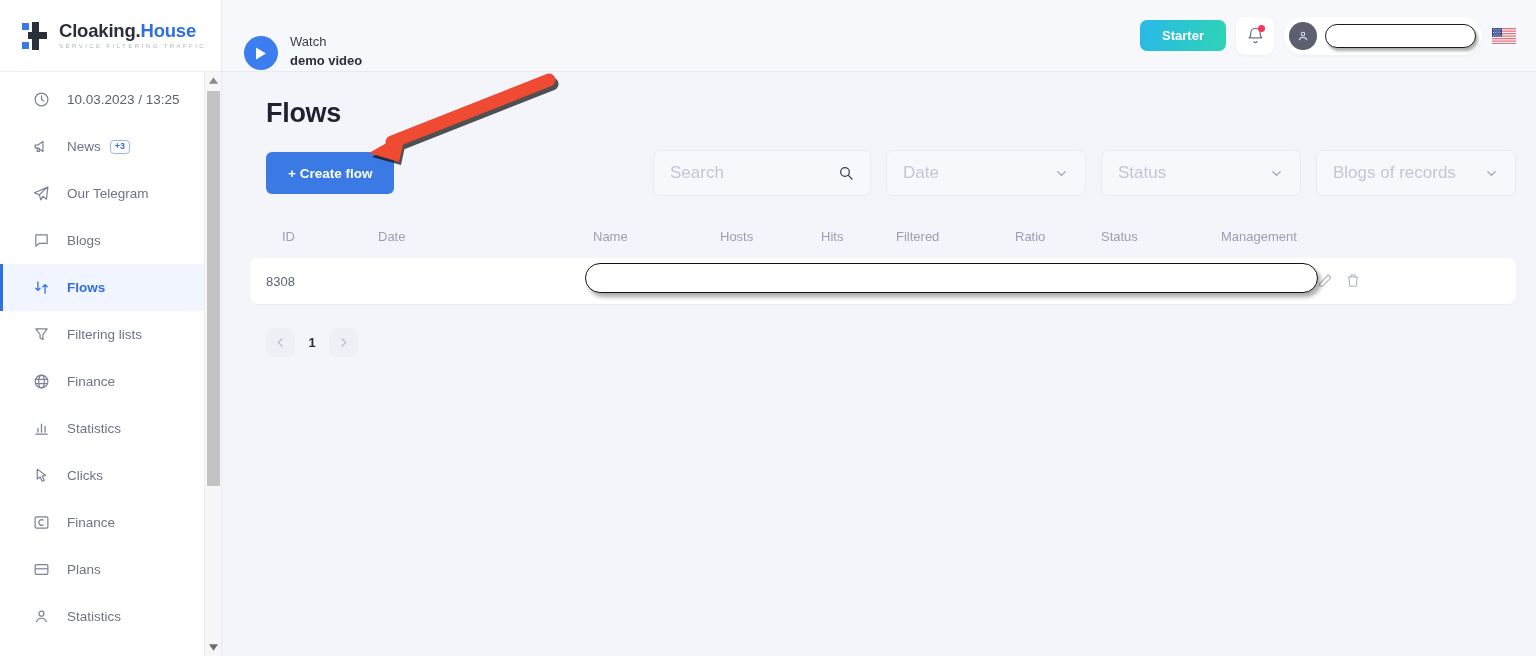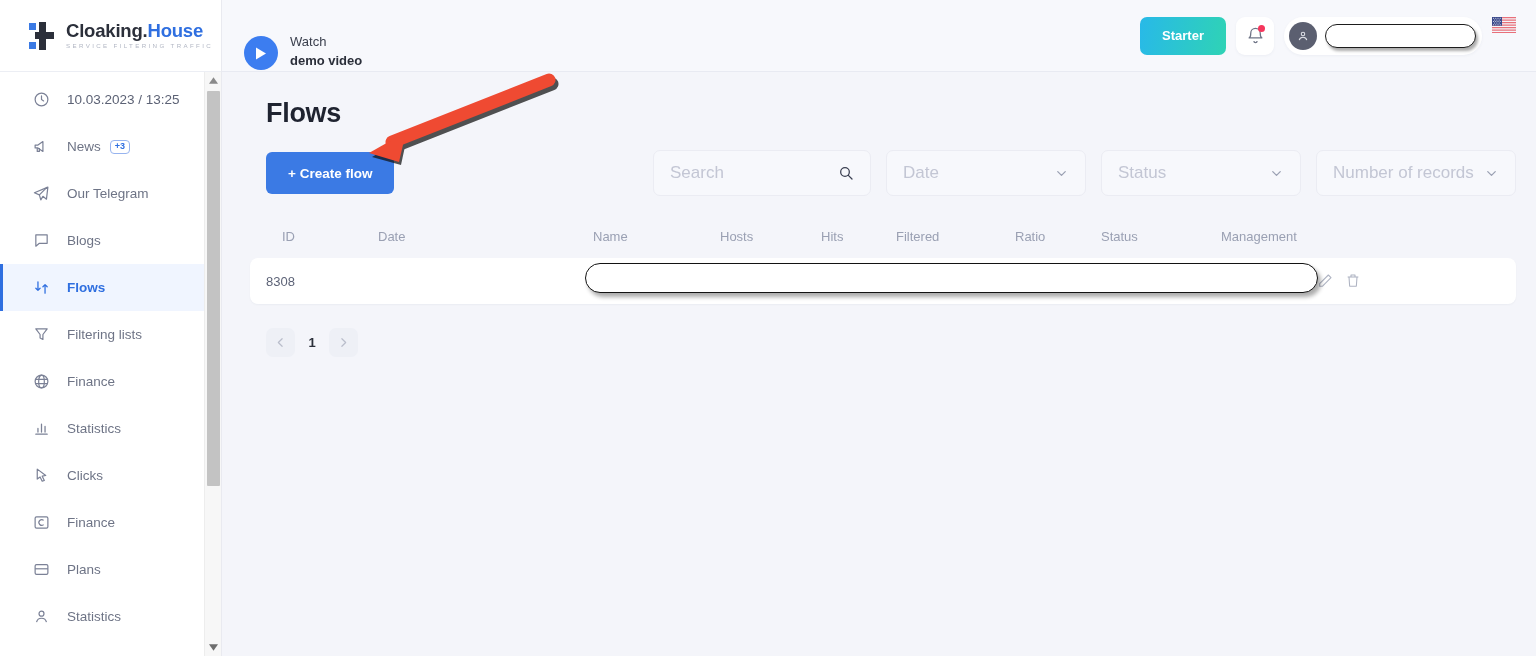--- a/index.html
+++ b/index.html
@@ -13,21 +13,21 @@
 
   
   #sidebar {
     width: 222px; height: 656px;
     background: #ffffff;
     border-right: 1px solid #e9eaf0;
     position: relative; flex: 0 0 222px;
     overflow: hidden;
   }
   .logo-wrap {
-    height: 72px; display: flex; align-items: center; padding-left: 29px;
+    height: 72px; display: flex; align-items: center; padding-left: 22px;
     border-bottom: 1px solid #eceef4;
     background:#fff;
   }
   .logo-mark { width: 28px; height: 30px; margin-right: 9px; flex:0 0 28px;}
   .logo-text { line-height: 1; }
   .logo-title { font-size: 18.5px; font-weight: 700; color: #2b2f3a; letter-spacing: -0.2px;}
   .logo-title .blue { color: #2f6fe0; }
   .logo-sub {
     font-size: 6.2px; color: #b2b7c4; letter-spacing: 2.35px;
     margin-top: 3px; font-weight: 400;
@@ -85,21 +85,21 @@
   }
   .watch { display: flex; align-items: flex-end; cursor: pointer; margin-top: 32px;}
   .play-circle {
     width: 34px; height: 34px; border-radius: 50%;
     background: #3c7df0; display: flex; align-items: center; justify-content: center;
     margin-right: 12px; flex: 0 0 34px;
   }
   .watch-txt { font-size: 13px; color: #2b2f3a; font-weight: 700; line-height: 1.45; }
   .watch-txt .l1 { font-weight: 400; color:#3a3f4d; }
 
-  .topbar-right { margin-left: auto; display: flex; gap: 10px; }
+  .topbar-right { margin-left: auto; display: flex; align-items: center; gap: 10px; }
   .starter {
     background: linear-gradient(100deg,#28b9e8 0%, #2fd3b5 100%);
     color: #fff; font-weight: 700; font-size: 13px;
     padding: 8px 22px; border-radius: 7px; border: none; cursor: pointer;
   }
   .bell-btn {
     width: 38px; height: 38px; background: #fff; border-radius: 9px;
     display: flex; align-items: center; justify-content: center;
     position: relative; cursor: pointer; box-shadow: 0 1px 3px rgba(40,50,90,.05);
   }
@@ -454,21 +454,21 @@
           <div class="field sel">
             <span>Status</span>
             <span class="sp">
               <svg width="15" height="15" viewBox="0 0 24 24" fill="none" stroke="#9aa0b3" stroke-width="2" stroke-linecap="round" stroke-linejoin="round">
                   <path d="M6 9l6 6 6-6"></path>
                 </svg>
             </span>
           </div>
 
           <div class="field sel">
-            <span>Number of records</span>
+            <span>Blogs of records</span>
             <span class="sp">
               <svg width="15" height="15" viewBox="0 0 24 24" fill="none" stroke="#9aa0b3" stroke-width="2" stroke-linecap="round" stroke-linejoin="round">
                   <path d="M6 9l6 6 6-6"></path>
                 </svg>
             </span>
           </div>
         </div>
       </div>
 
       <div class="thead">

